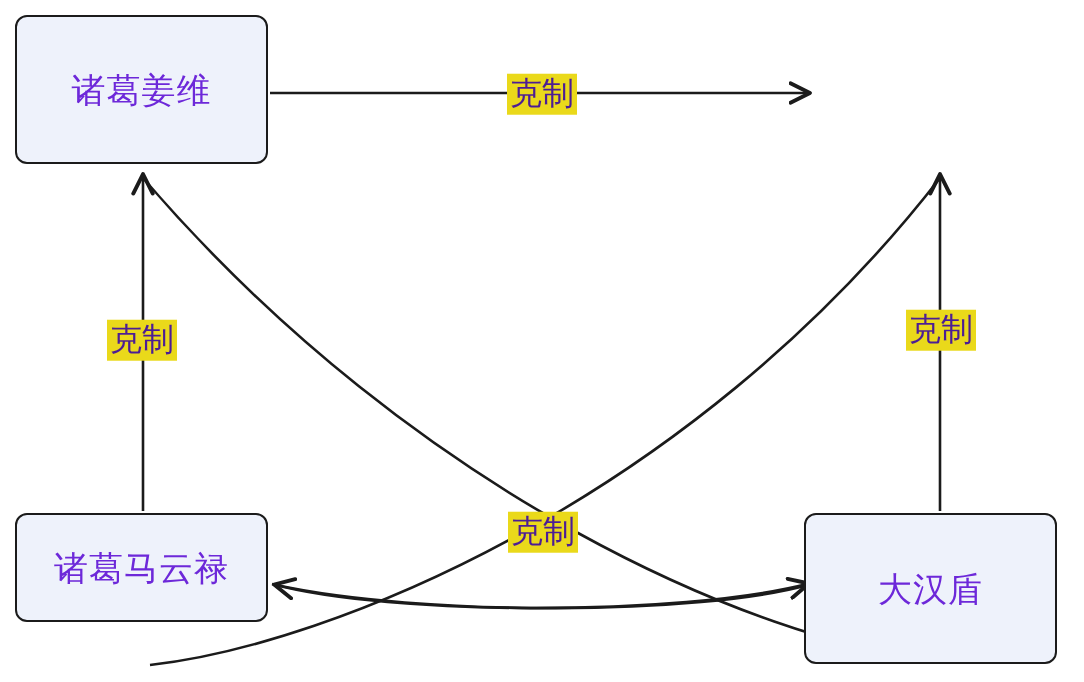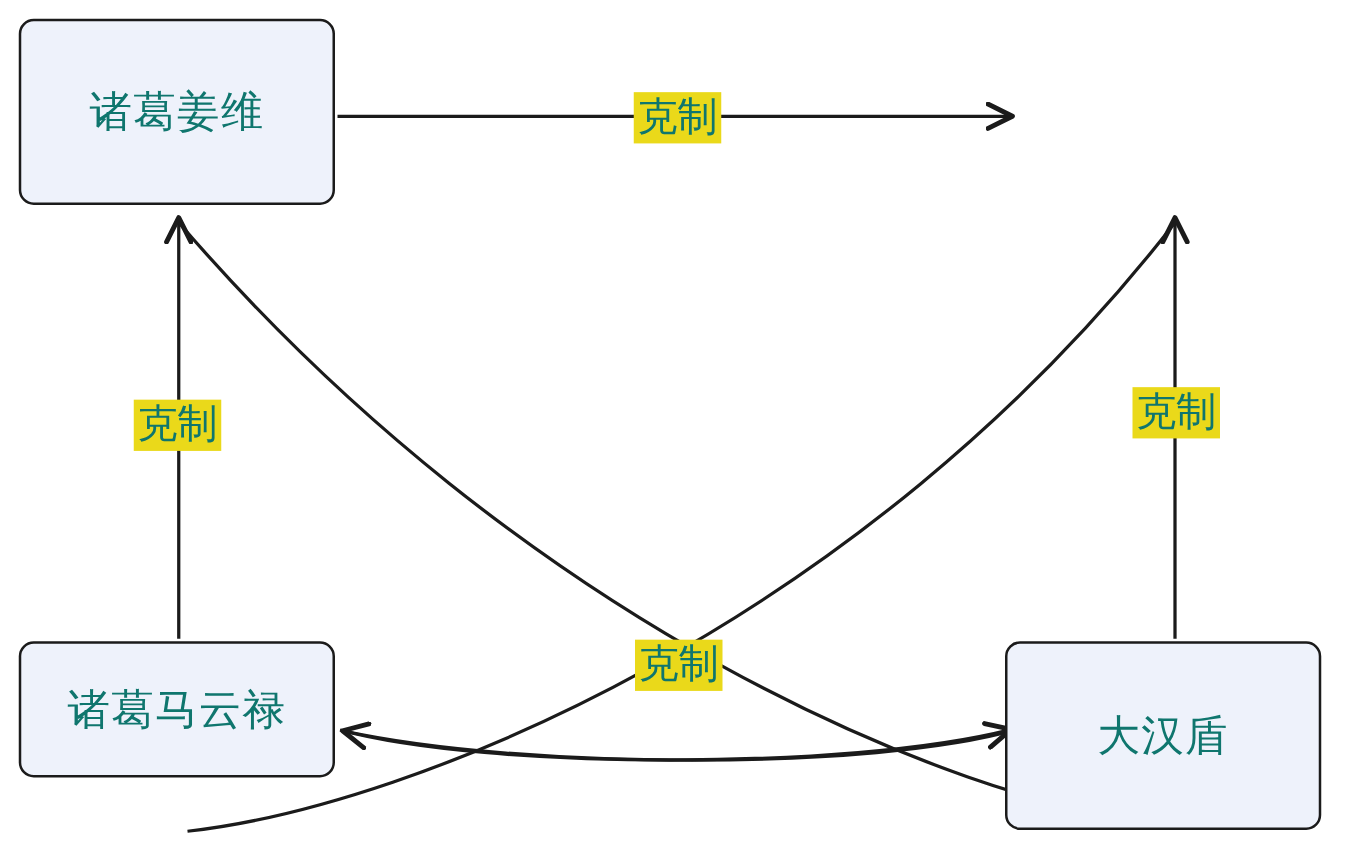--- a/index.html
+++ b/index.html
@@ -29,30 +29,30 @@
     box-sizing: border-box;
     background: #eef2fb;
     border: 2.5px solid #1b1b1b;
     border-radius: 12px;
     display: flex;
     align-items: center;
     justify-content: center;
   }
   .node-label {
     font-size: 34px;
-    color: #0f766e;
+    color: #6d28d9;
     line-height: 1;
     letter-spacing: 1px;
     white-space: nowrap;
     font-weight: 400;
   }
   .edge-label {
     position: absolute;
     background: #ead91a;
-    color: #0f766e;
+    color: #4c1d95;
     font-size: 32px;
     line-height: 1.08;
     padding: 2px 3px 4px 3px;
     white-space: nowrap;
     letter-spacing: 0px;
     transform: translate(-50%, -50%);
   }
   #node-tl { left: 15px;  top: 15px;  width: 253px; height: 149px; }
   #node-tr { left: 814px; top: 15px;  width: 253px; height: 149px; }
   #node-bl { left: 15px;  top: 513px; width: 253px; height: 109px; }

